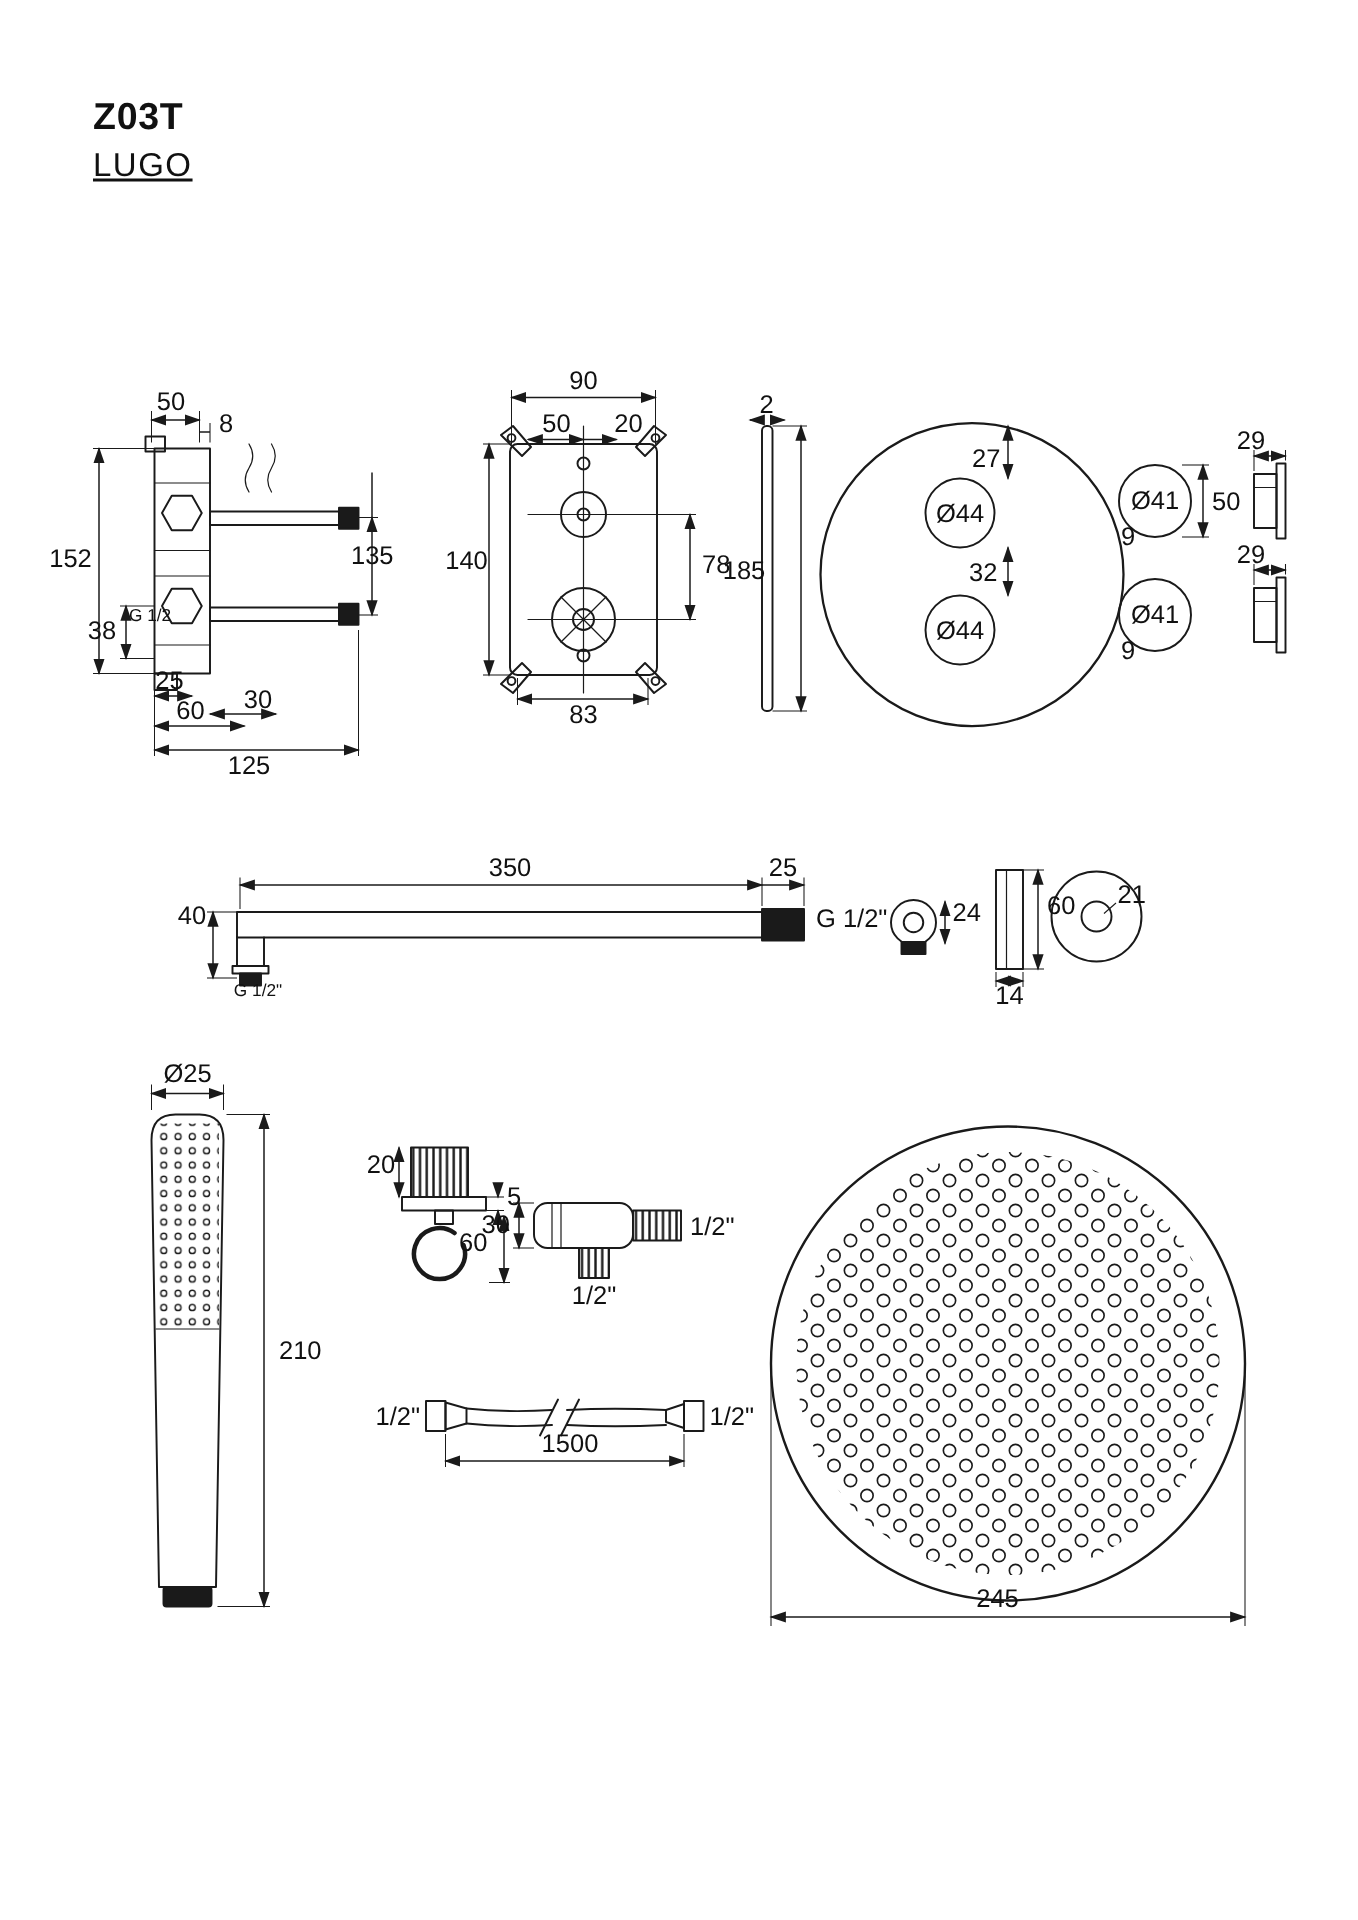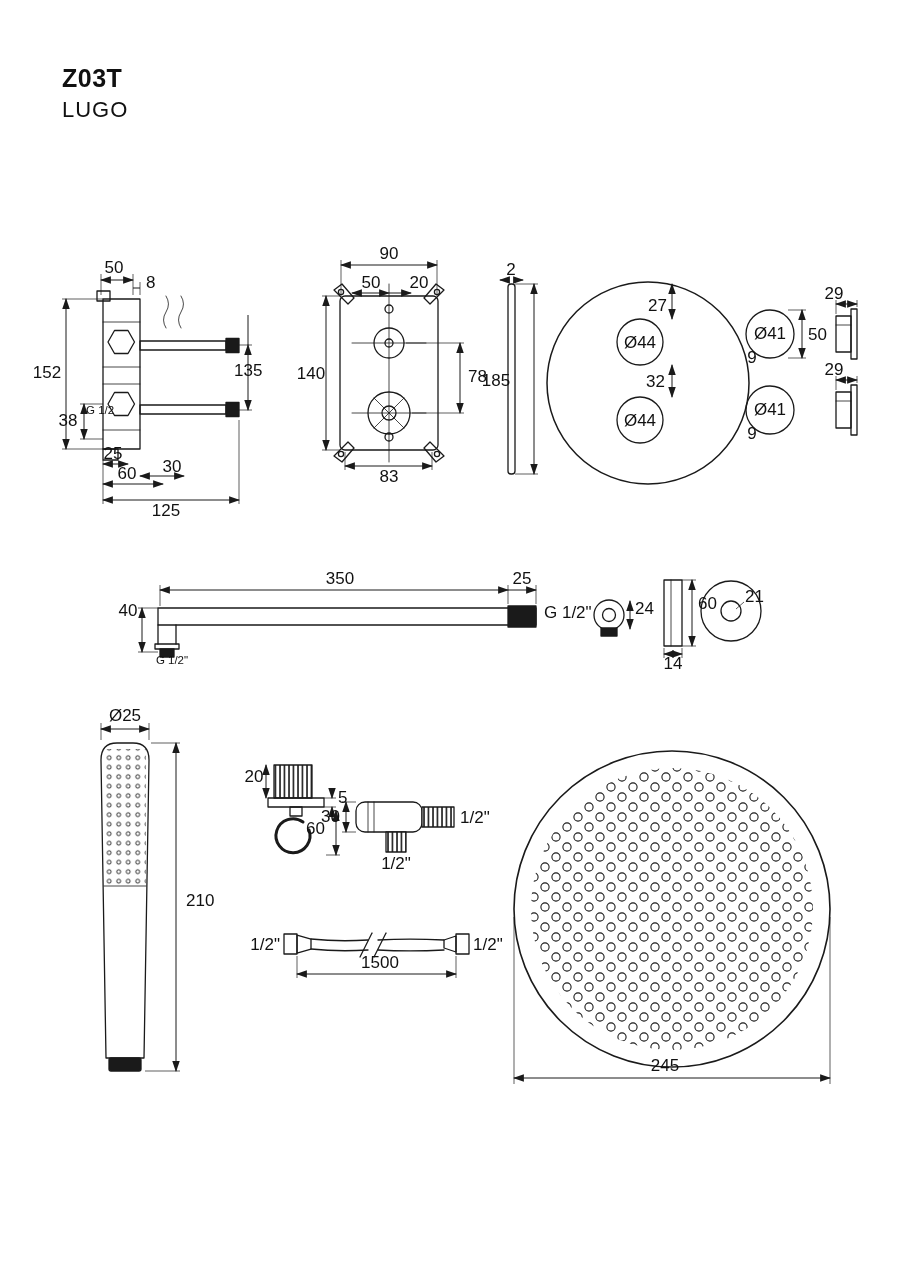--- a/index.html
+++ b/index.html
@@ -1,20 +1,20 @@
 <!DOCTYPE html>
 <html><head>
 <meta charset="utf-8">
 <style>
   html,body { margin:0; padding:0; background:#fff; }
   .sheet { position:relative; width:905px; height:1280px; background:#fff; overflow:hidden;
            font-family:"Liberation Sans", sans-serif;margin-top:12px; }
   .title-block { position:absolute; left:62px; top:52px; color:#111; }
   .title { font-size:25px; font-weight:700; letter-spacing:0.5px; }
-  .subtitle { font-size:22px; font-weight:400; margin-top:4px; letter-spacing:1px; }
+  .subtitle { font-size:22px; font-weight:400; margin-top:4px; letter-spacing:1px;text-decoration:underline; }
   svg { position:absolute; left:0; top:0; }
   .ln  { stroke:#1a1a1a; fill:none; stroke-width:1.3; stroke-linejoin:round; stroke-linecap:round; }
   .thin{ stroke-width:0.8; }
   .dl  { stroke:#1a1a1a; stroke-width:1; fill:none; }
   .ext { stroke:#1a1a1a; stroke-width:0.7; fill:none; }
   svg text { font-family:"Liberation Sans", sans-serif; font-size:17px; fill:#111; stroke:none; }
   svg text.sm { font-size:11.5px; }
 </style>
 </head>
 <body>

